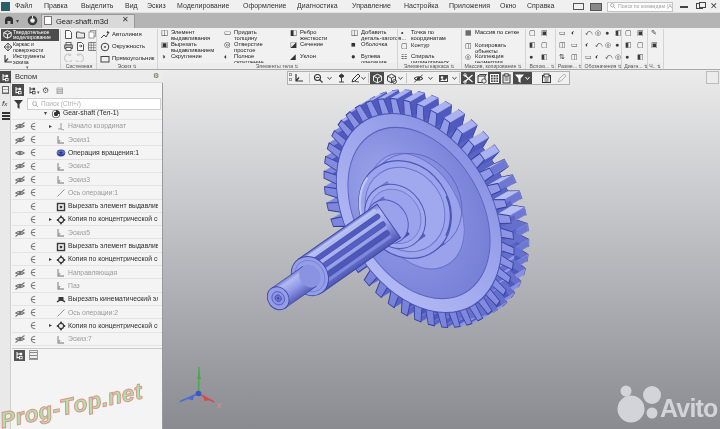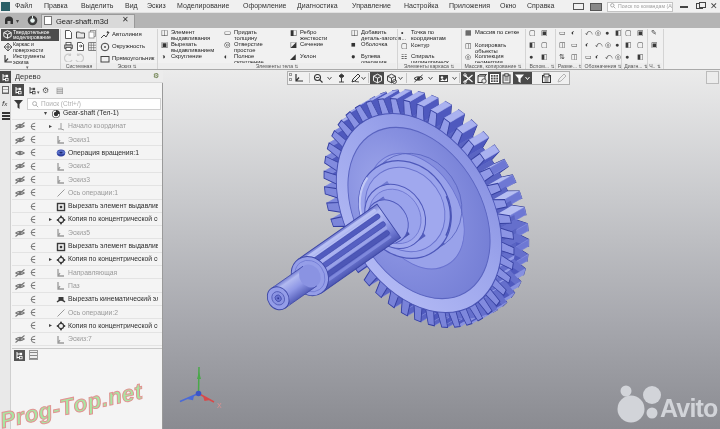--- a/index.html
+++ b/index.html
@@ -237,21 +237,21 @@
         <path d="M2,1 V7.5 M2,3 H4.5 M2,6.5 H4.5" stroke="#fff" stroke-width="1" fill="none"></path>
         <rect x="4.5" y="1.8" width="2.6" height="2.4" fill="#fff"></rect>
         <rect x="4.5" y="5.4" width="2.6" height="2.4" fill="none" stroke="#fff" stroke-width="0.8"></rect>
       </svg>
     </div>
 <div class="abs" style="left:2px;top:86px;width:7px;height:8px;border:1px solid #666;background:repeating-linear-gradient(0deg,#aaa 0 1px,#eee 1px 3px);"></div>
 <div class="abs" style="left:2px;top:99px;font-size:8px;font-style:italic;color:#333;">f<span style="font-size:6px;">x</span></div>
 <div class="abs" style="left:2px;top:112px;width:8px;height:1.6px;background:#333;box-shadow:0 3px 0 #333, 0 6px 0 #333;"></div>
 <div class="abs" style="left:11px;top:70px;width:152px;height:359px;background:#f4f4f4;border-right:1px solid #9a9a9a;"></div>
 <div class="abs" style="left:11px;top:70px;width:152px;height:13px;background:#ececec;border-bottom:1px solid #d8d8d8;"></div>
-<div class="abs" style="left:15px;top:72px;font-size:7.5px;color:#333;">Дерево</div>
+<div class="abs" style="left:15px;top:72px;font-size:7.5px;color:#333;">Вспом</div>
 <div class="abs" style="left:153px;top:72px;font-size:7px;color:#556b2f;">⚙</div>
 <div class="abs" style="left:12px;top:84px;width:12px;height:12px;background:#4a4a4a;"></div>
 <div class="abs" style="left:13.5px;top:85.5px;width:9px;height:9px;">
       <svg width="9" height="9" viewBox="0 0 9 9">
         <path d="M2,1 V7.5 M2,3 H4.5 M2,6.5 H4.5" stroke="#fff" stroke-width="1" fill="none"></path>
         <rect x="4.5" y="1.8" width="2.6" height="2.4" fill="#fff"></rect>
         <rect x="4.5" y="5.4" width="2.6" height="2.4" fill="none" stroke="#fff" stroke-width="0.8"></rect>
       </svg>
     </div>
 <div class="abs" style="left:28px;top:86px;width:9px;height:9px;">

